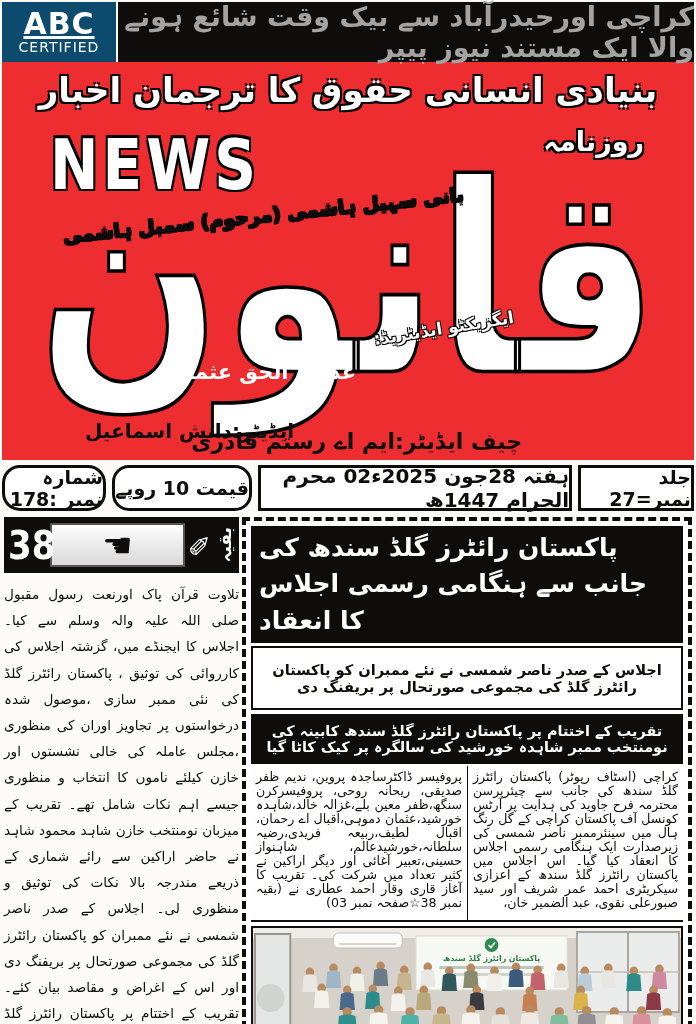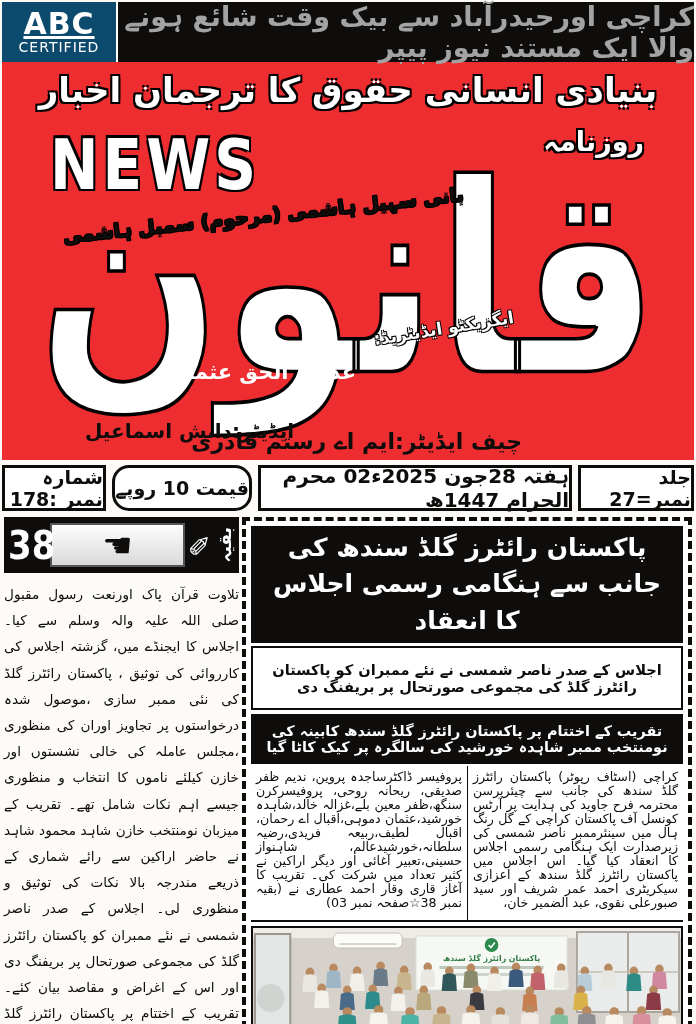--- a/index.html
+++ b/index.html
@@ -43,42 +43,42 @@
                color:#ffffff; direction:rtl; }
   .chief-editor { position:absolute; right:172px; bottom:6px; font-size:22px; font-weight:bold;
                   color:#0e0d0b; direction:rtl; }
   .editor { position:absolute; right:400px; bottom:17px; font-size:20px; font-weight:bold;
             color:#0e0d0b; direction:rtl; }
 
   
   .date-bar { margin-top:5px; height:46px; display:flex; gap:6px; }
   .date-cell { border:3px solid #0e0d0b; background:#fff; display:flex; align-items:center;
                justify-content:center; font-weight:bold; direction:rtl; font-size:19px; }
-  .cell-issue { width:104px; } .cell-price { width:140px;border-radius:17px; }
+  .cell-issue { width:104px;border-radius:18px; } .cell-price { width:140px;border-radius:17px; }
   .cell-date  { flex:1; font-size:20px; } .cell-vol { width:116px; }
 
   
   .main { display:flex; margin-top:6px; align-items:flex-start; }
   .left-col { width:240px; padding:0 3px 0 2px; }
   .baqia-box { height:56px; background:#0e0d0b; display:flex; align-items:center; padding:4px; }
   .baqia-num { color:#fff; font-size:34px; font-weight:bold; width:42px; text-align:center;
                transform:scaleY(1.15); }
   .baqia-panel { flex:1; height:44px; background:linear-gradient(#fdfdfd,#d9d9d9);
                  border:2px solid #555; display:flex; align-items:center; justify-content:center; }
   .baqia-hand { font-size:34px; color:#0e0d0b; line-height:1; }
   .baqia-pencil { color:#fff; font-size:28px; transform:rotate(-90deg); width:30px; text-align:center; }
   .baqia-label { color:#fff; font-size:17px; font-weight:bold; direction:rtl;
                  writing-mode:vertical-rl; transform:rotate(180deg); }
   .cont-text { margin-top:8px; direction:rtl; text-align:justify; font-size:13.6px;
                line-height:26.2px; font-weight:500; }
 
   
   .article-box { width:450px; border:4px dashed #0e0d0b; padding:5px; background:#fff; }
   .headline { background:#0e0d0b; color:#fff; min-height:78px; display:flex; align-items:center;
-              justify-content:center; text-align:center; direction:rtl; font-size:25px;
+              justify-content:center; text-align:left; direction:rtl; font-size:25px;
               font-weight:bold; line-height:1.45; padding:4px 8px; }
   .deck-white { margin-top:3px; border:2.5px solid #0e0d0b; text-align:center; direction:rtl;
                 font-size:14.6px; font-weight:bold; padding:13px 4px; }
   .deck-black { margin-top:4px; background:#0e0d0b; color:#fff; text-align:center; direction:rtl;
                 font-size:14.4px; font-weight:bold; padding:9px 4px; }
   .columns { display:flex; direction:rtl; margin-top:2px; border-bottom:2px solid #0e0d0b; }
   .col { width:50%; direction:rtl; text-align:justify; font-size:12.6px; line-height:14px;
          font-weight:500; padding:4px 5px 10px 5px; }
   .col-right { border-left:1.5px solid #0e0d0b; }
   .photo-frame { margin-top:4px; border:2.5px solid #0e0d0b; height:178px; }

